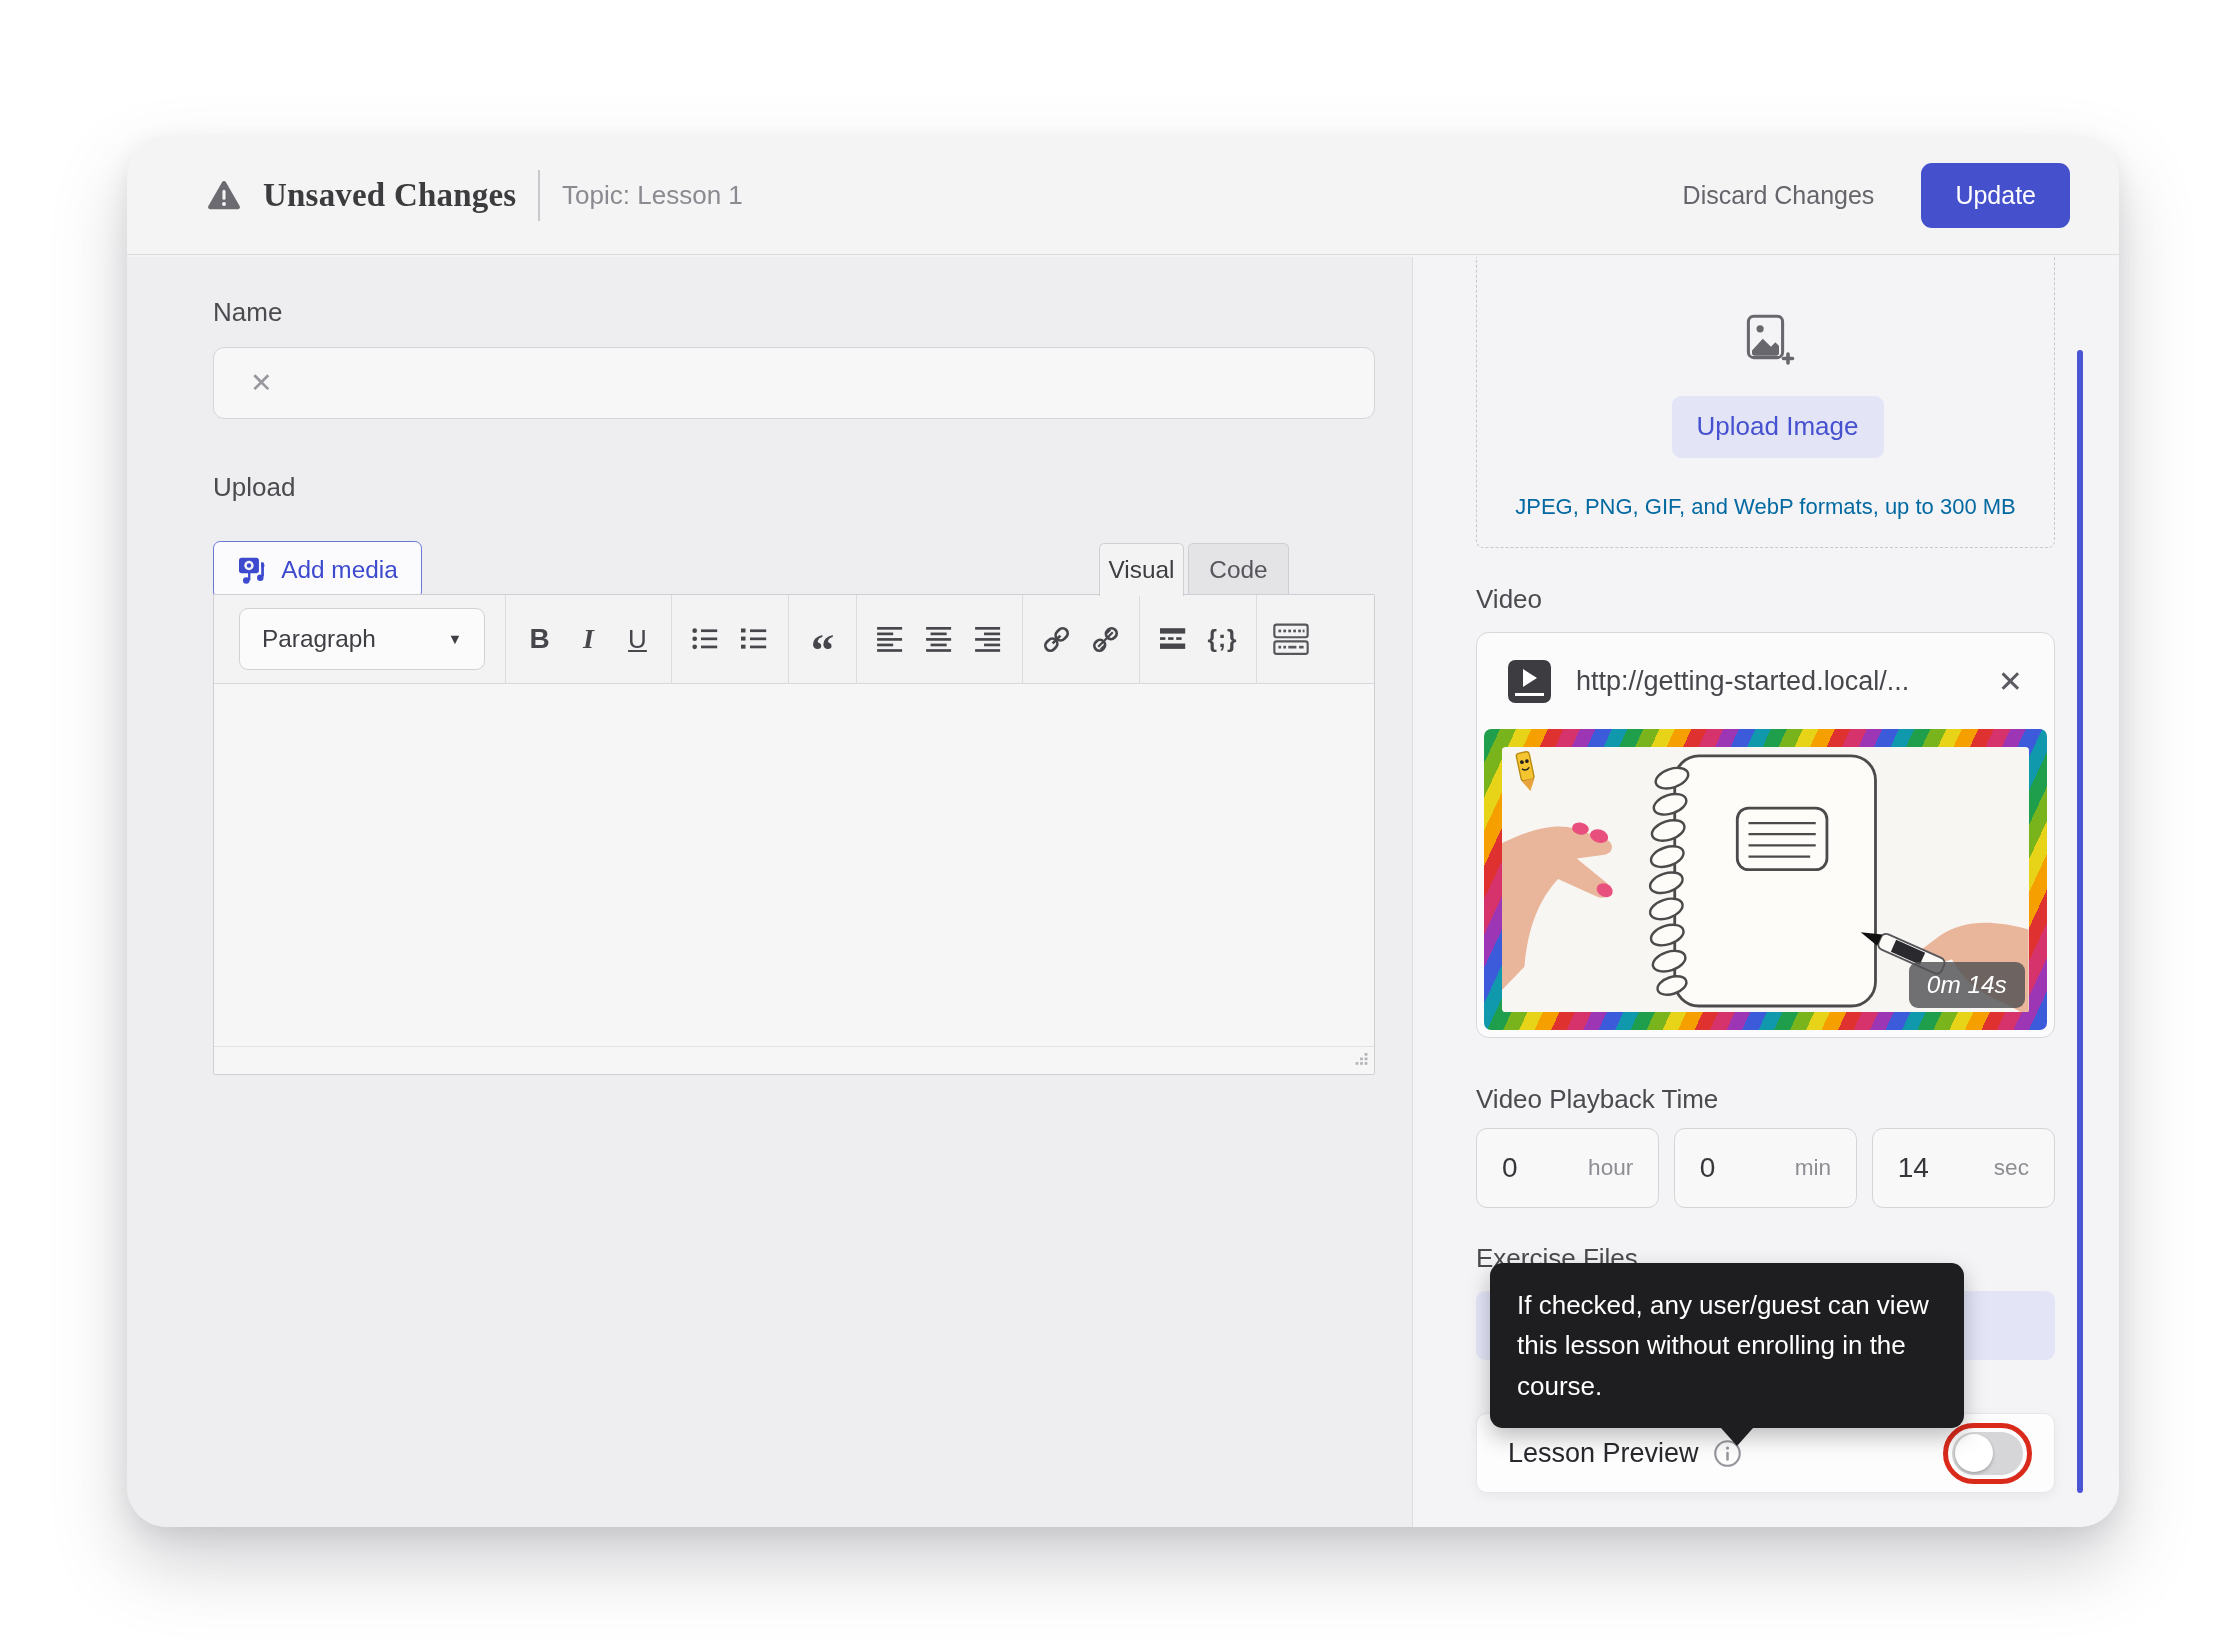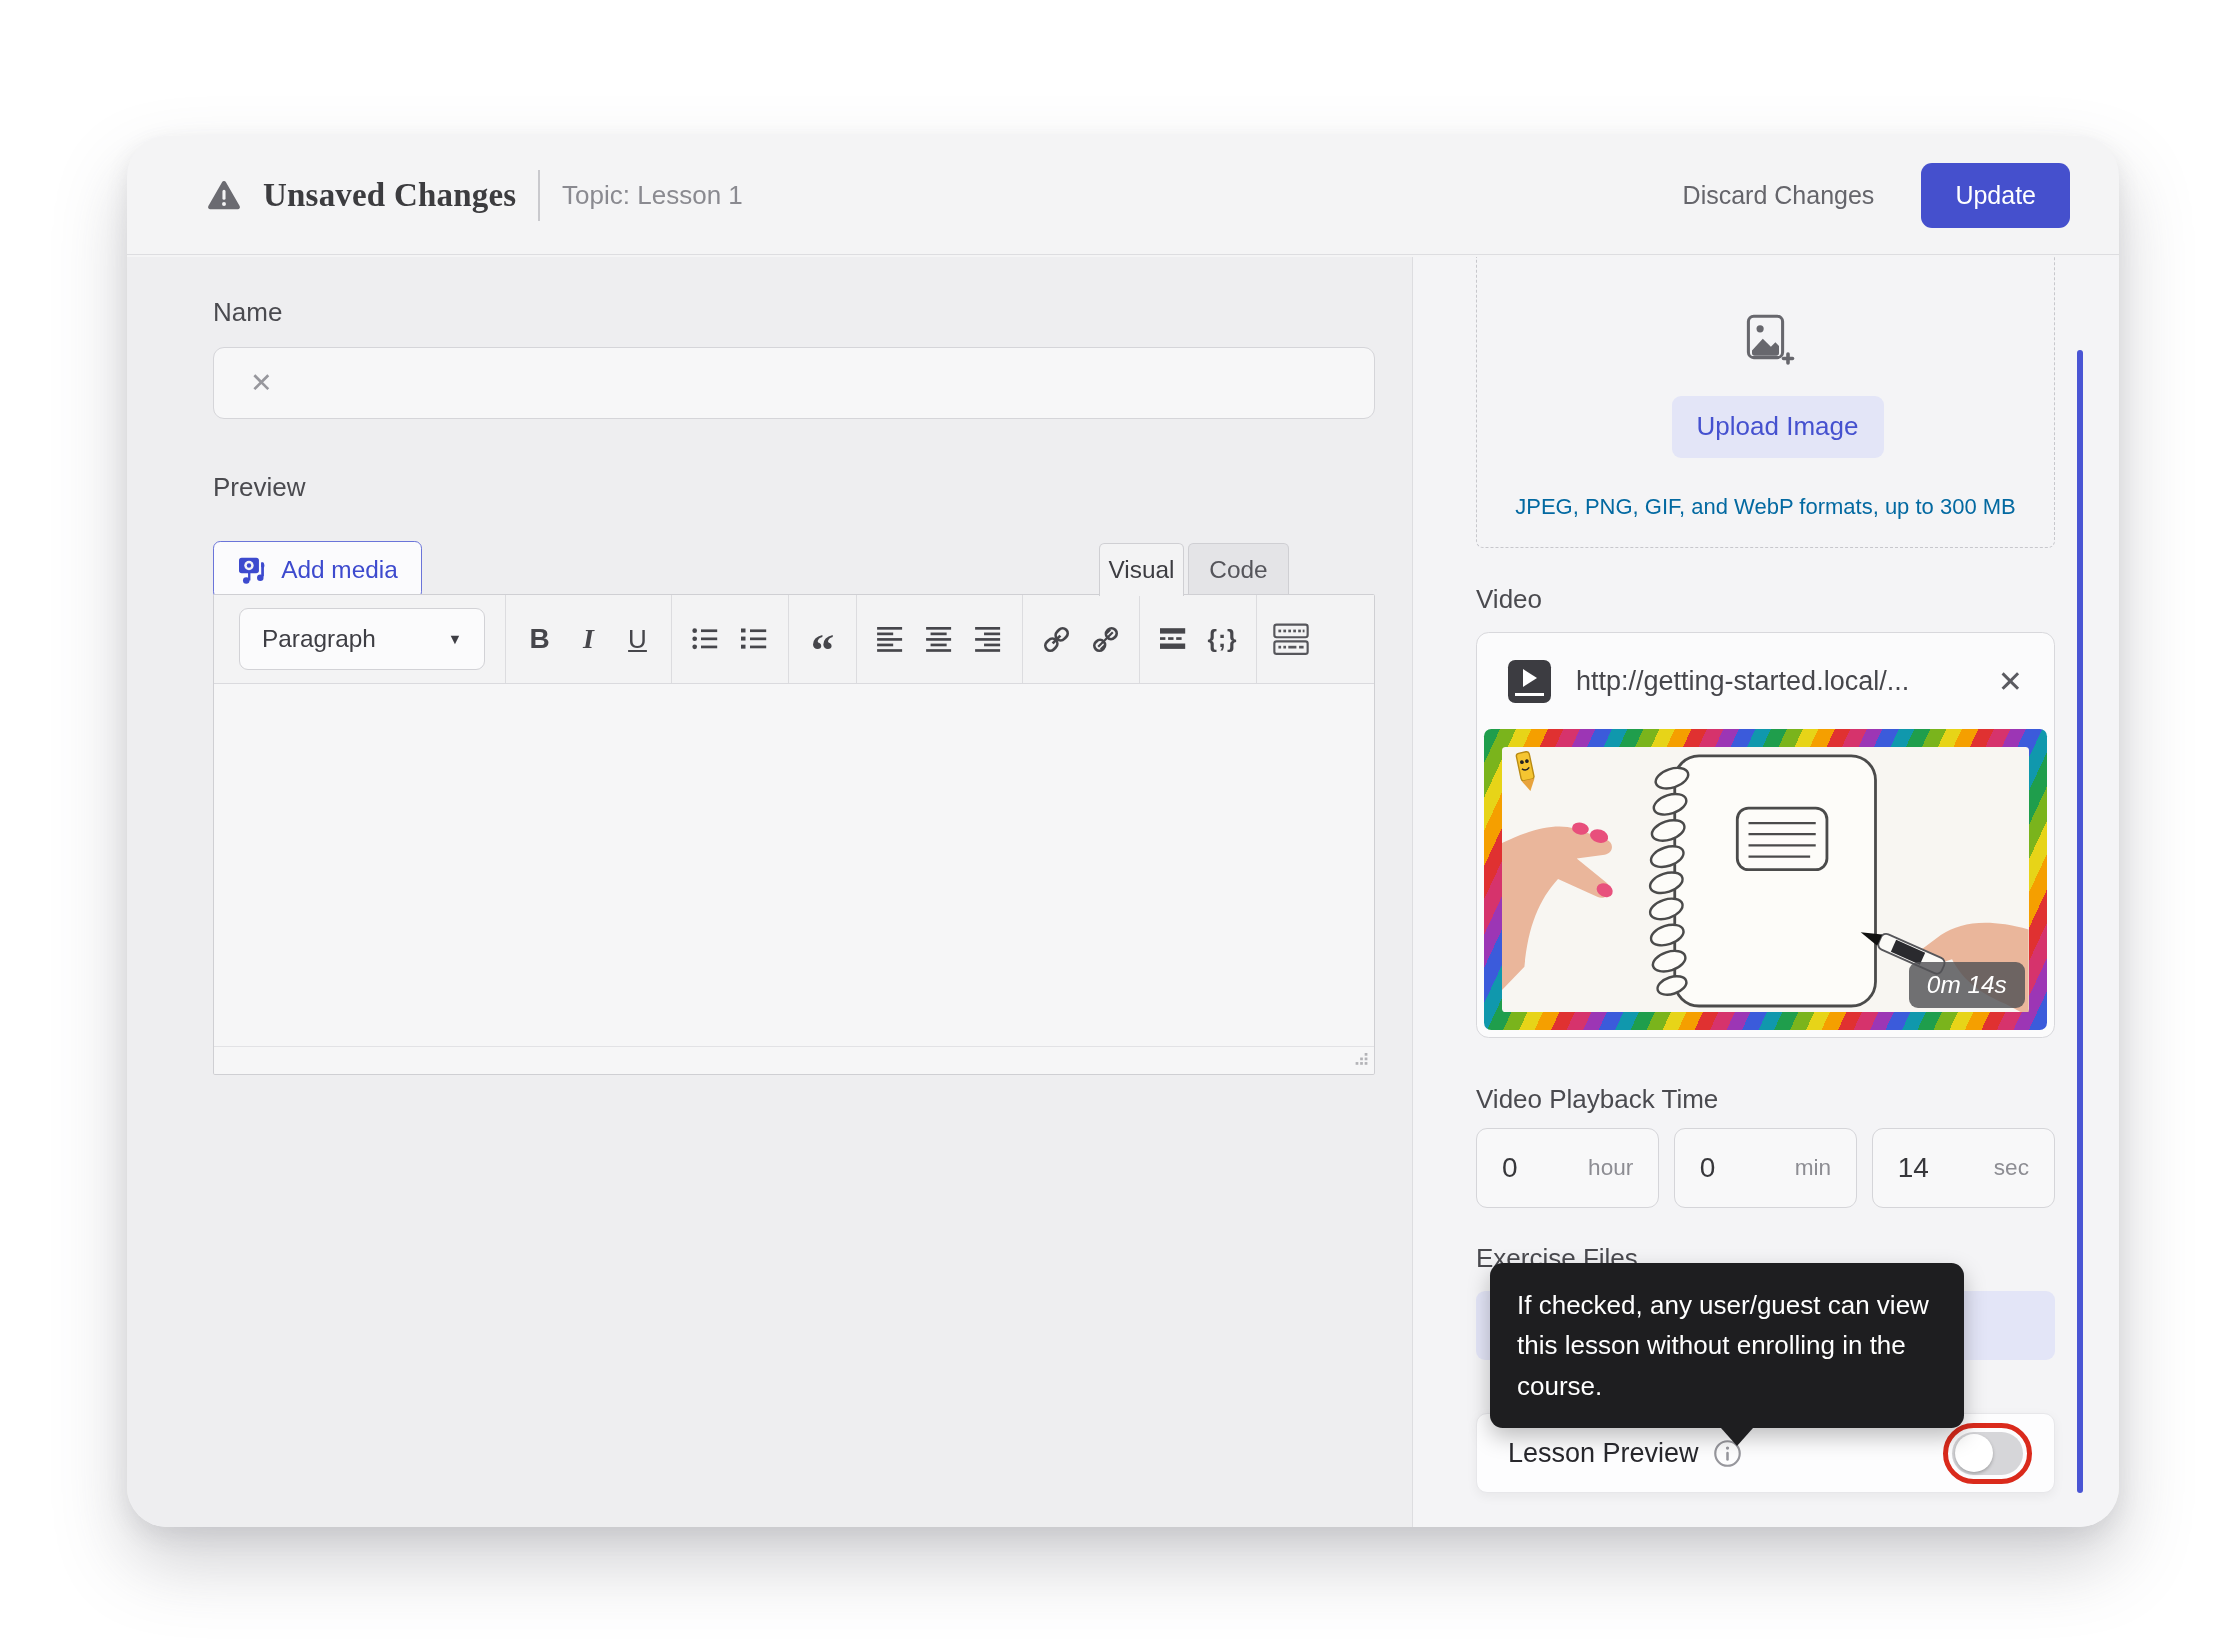--- a/index.html
+++ b/index.html
@@ -212,21 +212,21 @@
       </div>
     </div>
 
     <div class="panel-left">
 
       <div class="field-label" style="left:86px; top:40px;">Name</div>
       <div class="name-input">
         <div class="clear-x">✕</div>
       </div>
 
-      <div class="field-label" style="left:86px; top:215px;">Preview</div>
+      <div class="field-label" style="left:86px; top:215px;">Upload</div>
 
       <div class="add-media">
         <svg width="31" height="29" viewBox="0 0 34 32">
           <rect x="1" y="2" width="22" height="17" rx="3" fill="#3d4ace"></rect>
           <circle cx="12" cy="10.5" r="5.2" fill="#f3f3f6"></circle>
           <circle cx="12" cy="10.5" r="2.4" fill="#3d4ace"></circle>
           <rect x="25.5" y="7" width="3" height="16" rx="1.5" fill="#3d4ace"></rect>
           <path d="M25.5 7 q5 1 3 6 l-3 -1 Z" fill="#3d4ace"></path>
           <circle cx="24.5" cy="24" r="3.6" fill="#3d4ace"></circle>
           <circle cx="9" cy="27" r="3.6" fill="#3d4ace"></circle>

